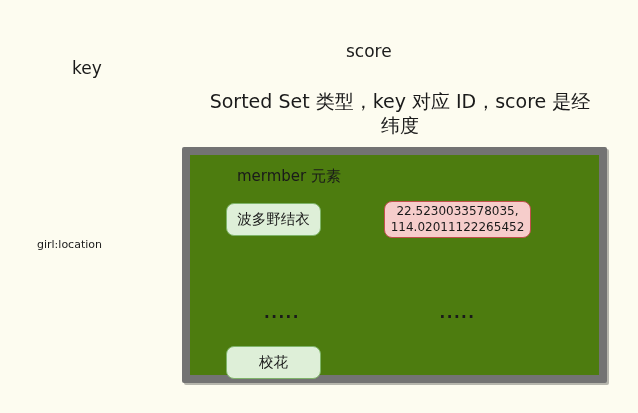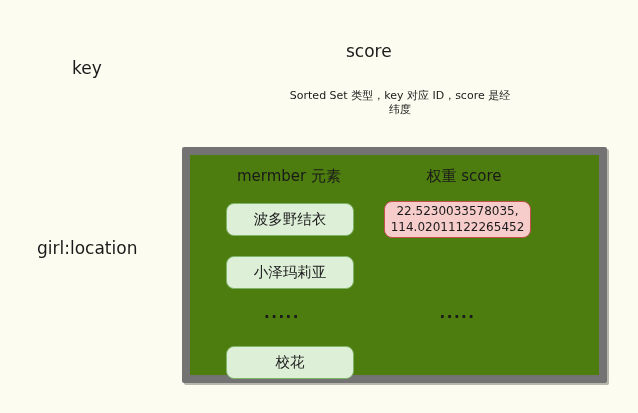--- a/index.html
+++ b/index.html
@@ -5,39 +5,39 @@
   html,body{margin:0;padding:0;}
   .canvas{
     position:relative;width:638px;height:413px;
     background:#FDFCF0;overflow:hidden;
     font-family:"DejaVu Sans","Liberation Sans",sans-serif;
     color:#1a1a1a;
   }
   .lbl{position:absolute;white-space:pre-line;}
   .lbl-key{left:72px;top:58px;font-size:17px;text-align:center;}
   .lbl-value{left:346px;top:41px;font-size:17px;}
-  .lbl-title{left:188px;top:89px;width:424px;text-align:center;font-size:11px;line-height:1.28;}
-  .lbl-keyname{left:37px;top:238px;font-size:17px;}
+  .lbl-title{left:188px;top:89px;width:424px;text-align:center;font-size:19px;line-height:1.28;}
+  .lbl-keyname{left:37px;top:238px;font-size:11px;}
 
   .box{
     position:absolute;left:182px;top:147px;width:425px;height:236px;
     box-sizing:border-box;background:#4d7c0f;
     border:8px solid #737373;border-radius:2px;
     box-shadow:2px 2px 0 rgba(0,0,0,0.28);
   }
   .hdr{position:absolute;top:12px;font-size:15px;text-align:center;font-weight:500;}
   .hdr-member{left:16px;width:166px;}
   .hdr-score{left:184px;width:180px;}
 
   .cell{
     position:absolute;display:flex;align-items:center;justify-content:center;
     box-sizing:border-box;border-radius:8px;text-align:center;white-space:pre-line;
   }
   .cell-green{
-    left:36px;width:128px;height:33px;
+    left:36px;width:95px;height:33px;
     background:#DEEFD8;border:1.5px solid #7FB469;font-size:14.5px;
   }
   .cell-red{
     left:194px;width:147px;height:37px;
     background:#F6CDCB;border:1.5px solid #C1504D;font-size:12px;line-height:1.3;
   }
   .r1g{top:48px}.r1r{top:46px}
   .r2g{top:101px}.r2r{top:100px}
   .r3g{top:191px}.r3r{top:190px}
 
@@ -55,27 +55,25 @@
 
   <div class="lbl lbl-key">key</div>
   <div class="lbl lbl-value">score</div>
   <div class="lbl lbl-title">Sorted Set 类型，key 对应 ID，score 是经
 纬度</div>
   <div class="lbl lbl-keyname">girl:location</div>
 
   <div class="box">
 
     <div class="hdr hdr-member">mermber 元素</div>
-    <div class="hdr hdr-score">权重 score</div>
 
     <div class="cell cell-green r1g">波多野结衣</div>
     <div class="cell cell-red r1r">22.5230033578035,
 114.02011122265452</div>
 
-    <div class="cell cell-green r2g">小泽玛莉亚</div>
 
     <div class="dots dots-member">.....</div>
     <div class="dots dots-score">.....</div>
 
     <div class="cell cell-green r3g">校花</div>
 
   </div>
 
 </div>
 

